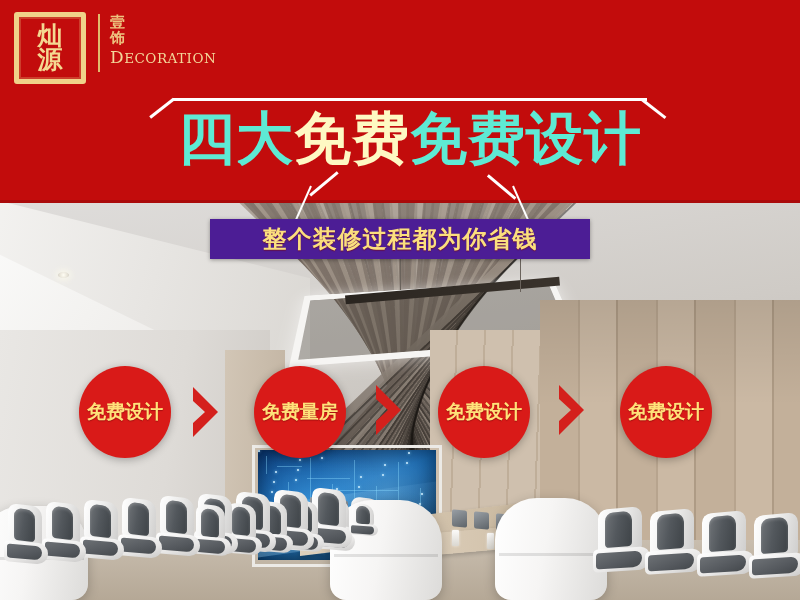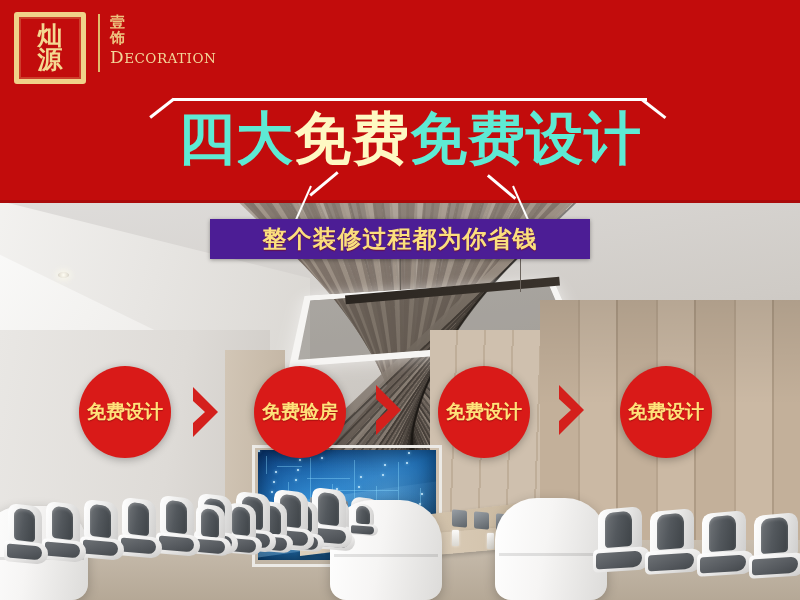--- a/index.html
+++ b/index.html
@@ -598,21 +598,21 @@
   <div class="step" style="left:79px; top:366px;">
     <span>免费设计</span>
   </div>
   <div class="arrow" style="left:190px; top:385px;">
     <svg width="34" height="54" viewBox="0 0 34 54">
         <path d="M3 2 L28 27 L3 52 L3 38 L15 27 L3 16 Z" fill="#d4201c"></path>
       </svg>
   </div>
 
   <div class="step" style="left:254px; top:366px;">
-    <span>免费验房</span>
+    <span>免费量房</span>
   </div>
   <div class="arrow" style="left:373px; top:383px;">
     <svg width="34" height="54" viewBox="0 0 34 54">
         <path d="M3 2 L28 27 L3 52 L3 38 L15 27 L3 16 Z" fill="#d4201c"></path>
       </svg>
   </div>
 
   <div class="step" style="left:438px; top:366px;">
     <span>免费设计</span>
   </div>

